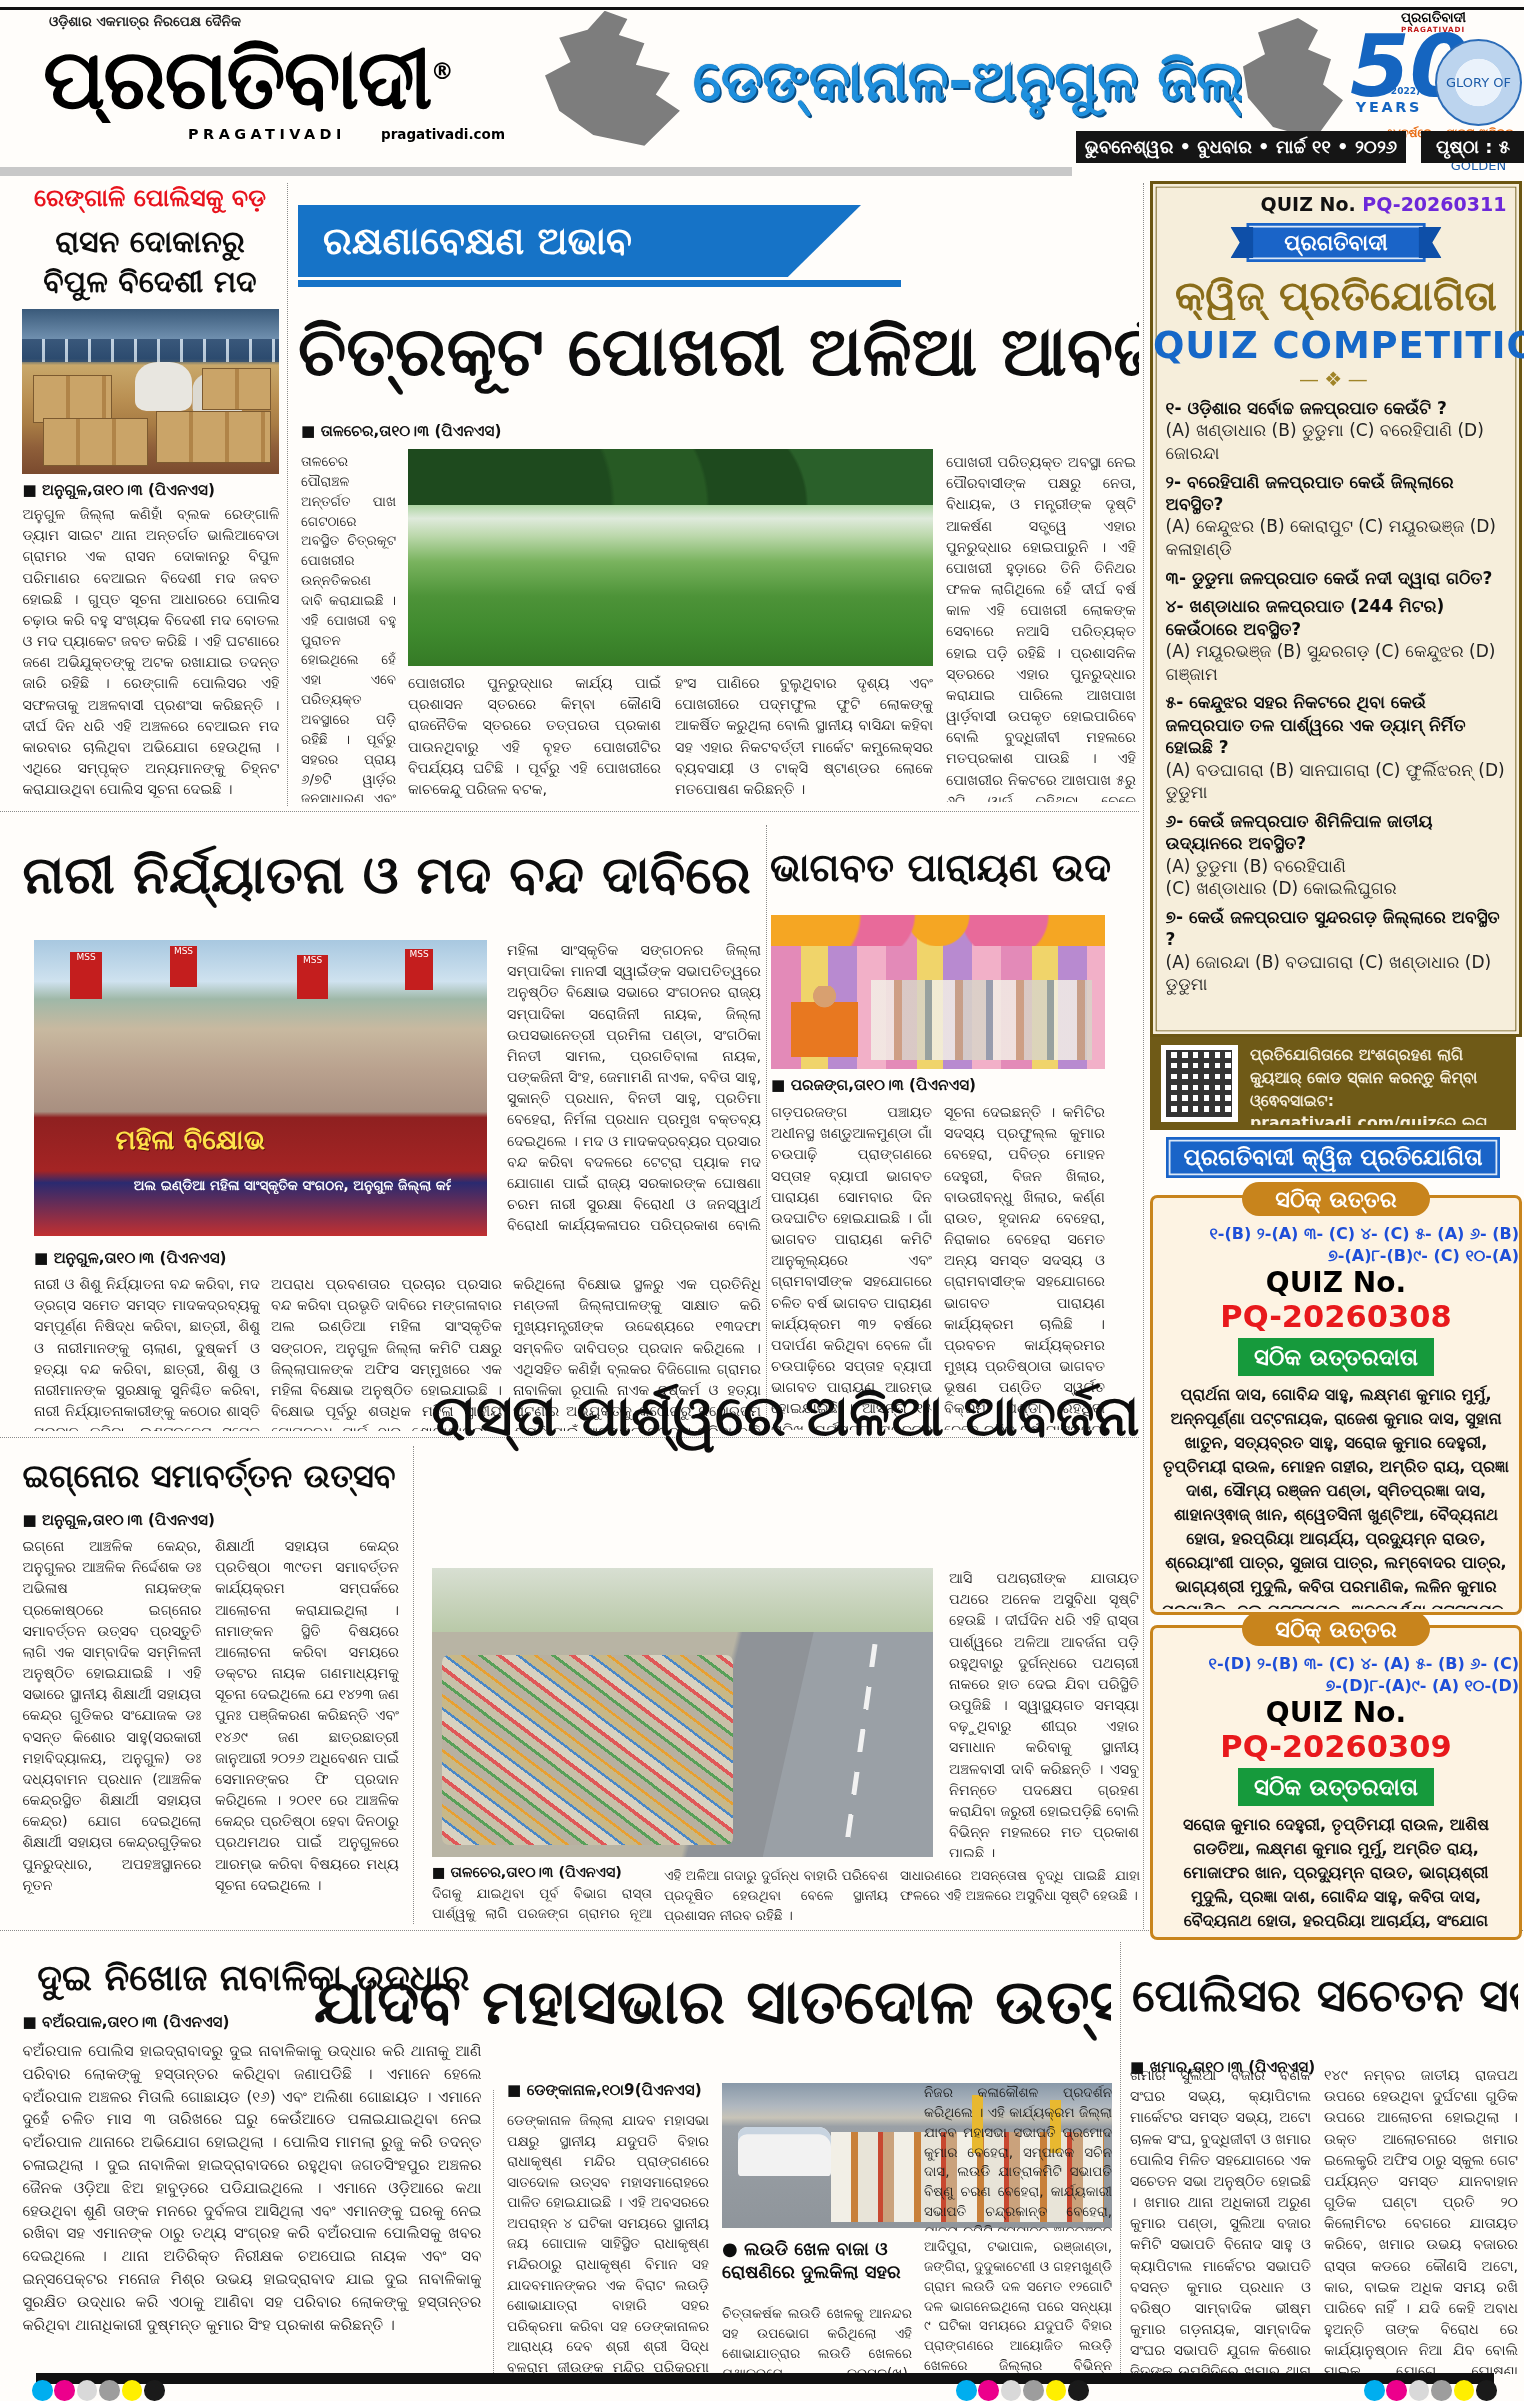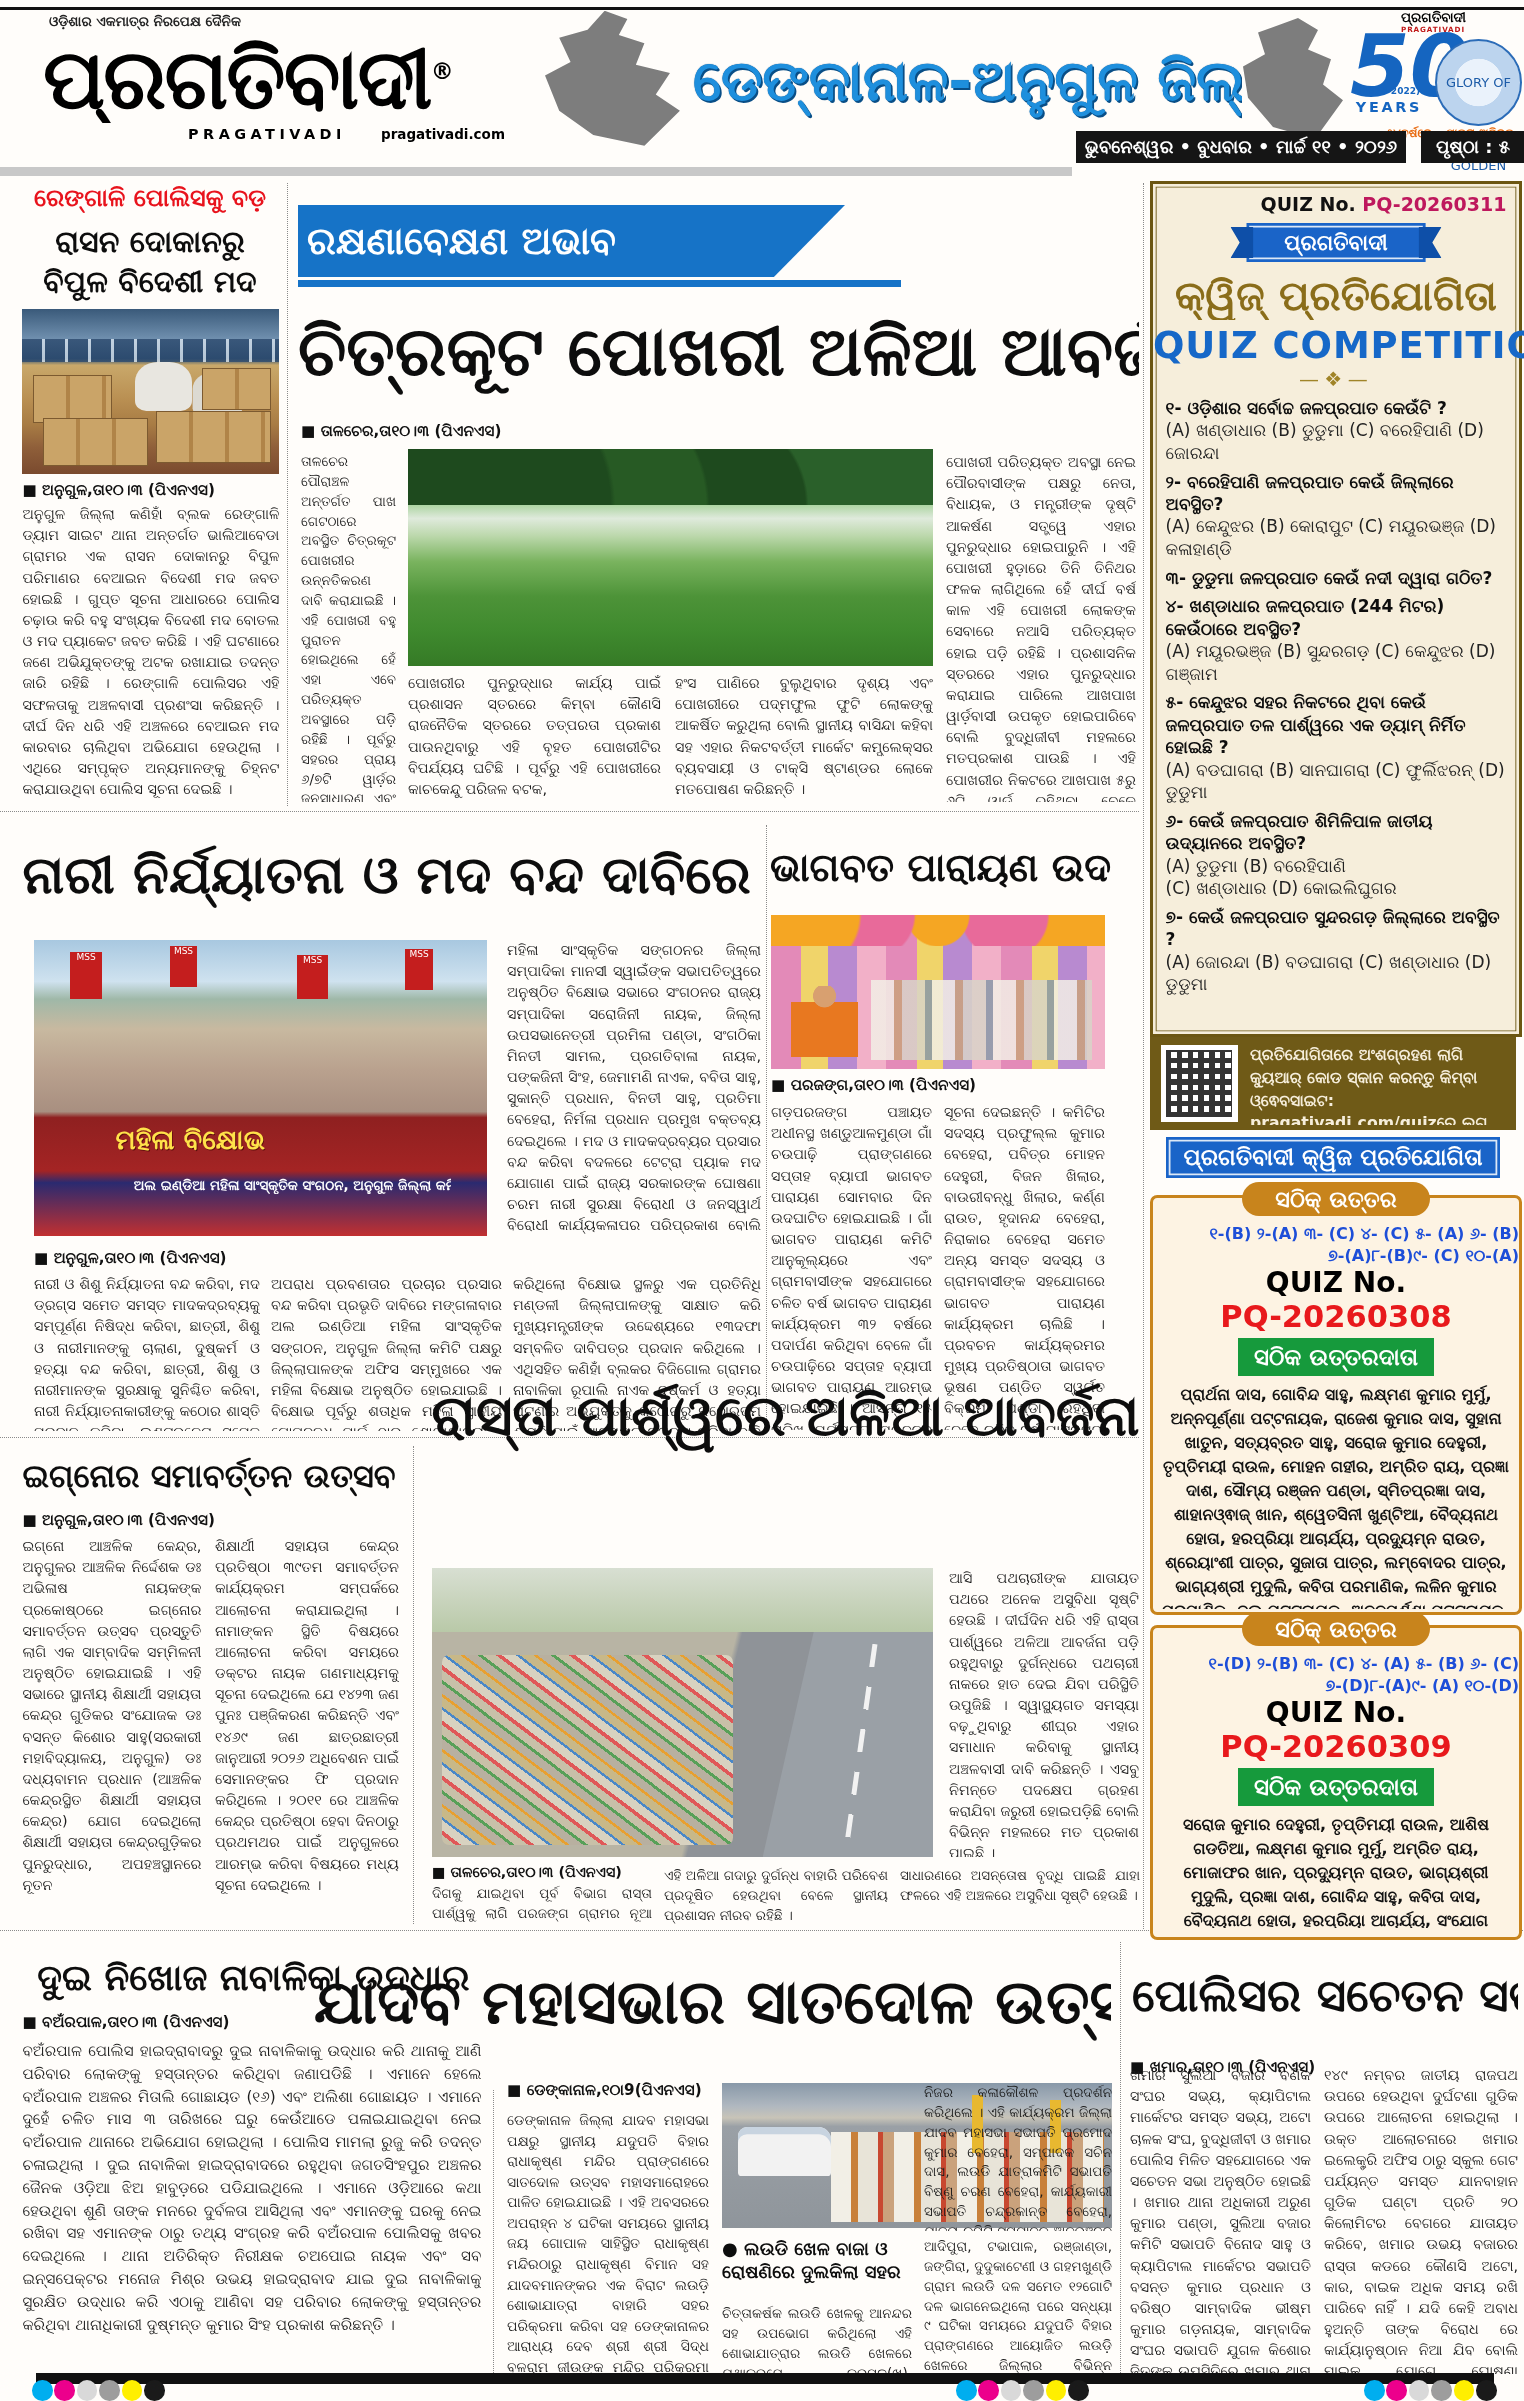--- a/index.html
+++ b/index.html
@@ -27,21 +27,21 @@
   .datebar{background:#151515;color:#fff;font-weight:700;font-size:18px;line-height:32px;}
   .graystrip{background:#c8c8c8;}
   .j50{font-weight:900;font-style:italic;font-size:86px;line-height:86px;color:#1565c0;}
   .jyears{color:#1565c0;font-weight:800;letter-spacing:2.7px;font-size:14.4px;}
   .jperiod{color:#1565c0;font-weight:700;font-size:9px;}
   .seal{border:2.7px solid #2b6cb8;border-radius:50%;background:radial-gradient(circle at 50% 50%,#eaf2fb 0 40%,#bcd4ee 41% 70%,#eaf2fb 71%);color:#1d5ca8;font-size:13px;text-align:center;}
   .mini-logo{font-weight:800;font-size:13.5px;color:#000;}
   .mini-sub{font-weight:700;font-size:7.2px;color:#c01818;letter-spacing:0.9px;}
   .slogan{color:#e86a10;font-weight:700;font-size:11.7px;white-space:nowrap;}
   
-  .banner{background:#1673c7;color:#fff;font-weight:800;font-size:38px;line-height:72px;padding-left:9px;clip-path:polygon(0 0,100% 0,87% 100%,0 100%);white-space:nowrap;overflow:hidden;}
+  .banner{background:#1673c7;color:#fff;font-weight:800;font-size:38px;line-height:72px;padding-left:25px;clip-path:polygon(0 0,100% 0,87% 100%,0 100%);white-space:nowrap;overflow:hidden;}
   .bluebar{background:#1673c7;}
   .kicker{color:#e8131c;font-weight:800;font-size:24px;line-height:1.3;}
   
   .photo{overflow:hidden;position:absolute;}
   .ph-liquor{background:linear-gradient(180deg,#3a5a7a 0%,#6f8fae 18%,#2e4f72 30%,#c9a86a 34%,#b98f52 55%,#a87c44 70%,#8f5f3a 84%,#7a4a2e 100%);}
   .ph-liquor .tiles{position:absolute;top:18%;left:0;width:100%;height:14%;background:repeating-linear-gradient(90deg,#2c4a6e 0 20px,#d8e4ef 20px 23px);opacity:.8;}
   .ph-liquor .sack{position:absolute;top:32%;left:44%;width:22%;height:30%;background:#e8e6e0;border-radius:40% 40% 20% 20%;box-shadow:54px 7.2px 0 -3.6px #dcdad2;}
   .ph-liquor .box{position:absolute;background:repeating-linear-gradient(90deg,#caa468 0 32px,#b08448 32px 36px);border:1.8px solid #7c5a30;}
   .ph-pond{background:linear-gradient(180deg,#2e5a2e 0%,#3f7a3a 16%,#9fcf92 24%,#dfeadc 32%,#bcd8ac 40%,#79b35e 52%,#4d9338 68%,#3f8a2e 84%,#357a26 100%);}
   .ph-pond .trees{position:absolute;top:0;left:0;width:100%;height:26%;background:radial-gradient(circle at 12% 100%,#1e4a1e 0 30%,transparent 31%),radial-gradient(circle at 34% 100%,#275a24 0 34%,transparent 35%),radial-gradient(circle at 58% 100%,#1e4a1e 0 30%,transparent 31%),radial-gradient(circle at 82% 100%,#2a602a 0 36%,transparent 37%);}
@@ -58,21 +58,21 @@
   .ph-garbage .trash{position:absolute;left:2%;top:30%;width:58%;height:66%;background:repeating-linear-gradient(37deg,#c8c0a8 0 8px,#e05858 8px 11.7px,#d8d2c0 11.7px 20px,#4a88c8 20px 22.4px,#c8b888 22.4px 30.5px,#e8a030 30.5px 33px,#b8b0a0 33px 41px,#58a058 41px 44px);border-radius:7.2px;}
   .ph-garbage .road{position:absolute;right:0;top:22%;width:34%;height:78%;background:#9aa0a6;clip-path:polygon(30% 0,100% 0,100% 100%,0 100%);}
   .ph-garbage .line{position:absolute;right:14%;top:26%;width:4.5px;height:72%;background:repeating-linear-gradient(180deg,#f2f2f2 0 23px,transparent 23px 43px);transform:rotate(8deg);}
   .ph-procession{background:linear-gradient(180deg,#8898a8 0%,#b0b8c0 16%,#c8c4b8 24%,#9aa0a6 30%,#8f959b 100%);}
   .ph-procession .van{position:absolute;left:4%;top:30%;width:24%;height:34%;background:#f2f2f2;border-radius:9px 12.6px 3.6px 3.6px;box-shadow:inset 0 7.2px 0 #c8d4e0;}
   .ph-procession .crowd{position:absolute;right:2%;top:34%;width:70%;height:62%;background:repeating-linear-gradient(90deg,#f2efe6 0 20px,#c8803a 20px 27px,#e8e4d8 27px 47px,#c84830 47px 52px,#caa27c 52px 63px);}
   .ph-procession .flag{position:absolute;background:#e8b830;}
   
   .qz-box{background:#f6eedb;border:3.6px solid #6b5612;box-shadow:inset 0 0 0 2.7px #f6eedb,inset 0 0 0 3.6px #6b5612;}
   .qz-no{font-weight:800;font-size:19px;color:#111;}
-  .qz-no .red{color:#be185d;}
+  .qz-no .red{color:#6d28d9;}
   .ribbon{background:#1a64c8;color:#fff;font-weight:800;text-align:center;position:absolute;box-shadow:inset 0 0 0 2.7px #1a64c8,inset 0 0 0 4.5px rgba(255,255,255,.85);}
   .ribbon:before,.ribbon:after{content:"";position:absolute;top:10%;width:23px;height:80%;background:#0e4fa8;z-index:-1;}
   .ribbon:before{left:-16px;clip-path:polygon(0 0,100% 0,100% 100%,0 100%,40% 50%);}
   .ribbon:after{right:-16px;clip-path:polygon(0 0,100% 0,60% 50%,100% 100%,0 100%);}
   .qz-title-od{font-weight:800;font-size:41px;color:#8a6d1a;white-space:nowrap;overflow:hidden;}
   .qz-title-en{font-weight:800;font-size:37px;color:#1668c8;letter-spacing:0.9px;white-space:nowrap;}
   .flourish{color:#a08428;font-size:20px;letter-spacing:5.4px;}
   .qz-item{margin-bottom:6.3px;}
   .qz-q{font-weight:800;font-size:17px;line-height:1.32;color:#0d0d0d;}
   .qz-o{font-weight:500;font-size:17px;line-height:1.32;color:#222;white-space:pre-line;}

